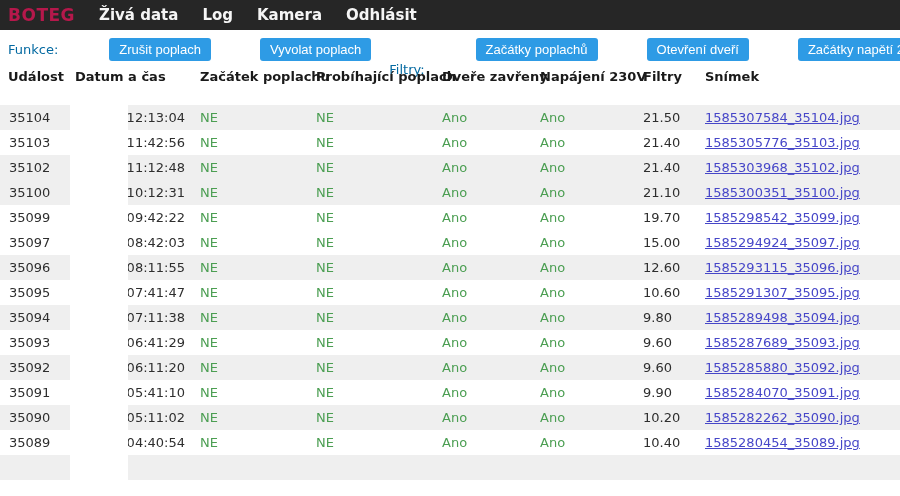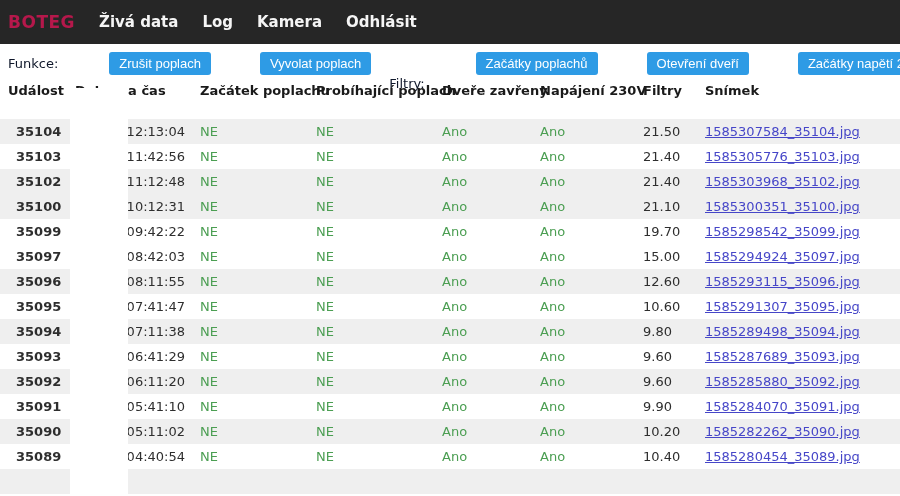--- a/index.html
+++ b/index.html
@@ -5,21 +5,21 @@
   * { box-sizing: border-box; margin: 0; padding: 0; }
   html, body { width: 900px; height: 496px; }
   body {
     position: relative;
     overflow: hidden;
     background: #ffffff;
     font-family: "DejaVu Sans", "Liberation Sans", sans-serif;
   }
   
   .navbar {
-    height: 44px;
+    height: 30px;
     background: #262626;
     display: flex;
     align-items: center;
     padding: 0 8px;
   }
   .brand {
     color: #b5184b;
     font-weight: bold;
     font-size: 17px;
     letter-spacing: 0.5px;
@@ -35,21 +35,21 @@
   }
   
   .toolbar {
     display: flex;
     align-items: center;
     margin: 7px 0 0 8px;
     height: 24px;
   }
   .toolbar-label {
     font-size: 13px;
-    color: #0f172a;
+    color: #0369a1;
     margin-right: 10px;
   }
   .filters-label { margin-left: 10px; margin-top: 40px; }
   .btn {
     background: #2e9be5;
     color: #ffffff;
     font-size: 13px;
     font-family: Liberation Sans, sans-serif;
     border: none;
     border-radius: 3px;
@@ -78,21 +78,21 @@
   th.col-event { padding-left: 8px; }
   th.col-datetime { padding-left: 7px; }
   td {
     font-size: 13px;
     height: 25px;
     padding: 0 0 0 13px;
     color: #2e2e2e;
     white-space: nowrap;
     overflow: hidden;
   }
-  td.event { padding-left: 16px; font-weight: bold; }
+  td.event { padding-left: 9px; }
   td.datetime { text-align: right; padding: 0 2px 0 0; }
   tr.odd { background: #efefef; }
   .green { color: #4b9e52; }
   a.snapshot {
     color: #4646c8;
     text-decoration: underline;
     cursor: pointer;
   }
   
   .date-redaction {

